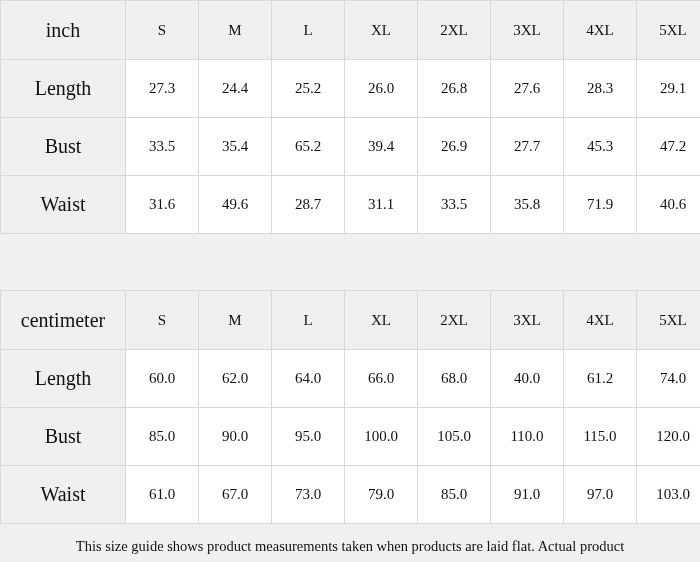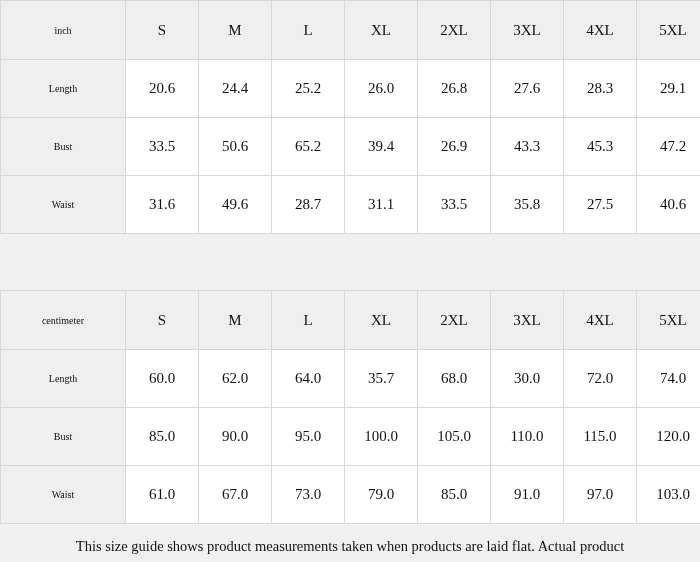--- a/index.html
+++ b/index.html
@@ -31,21 +31,21 @@
     vertical-align: middle;
     font-size: 15px;
     height: 57px;
     padding: 0;
     background: #ffffff;
   }
   
   table.size-table td.rowhead {
     background: #efefef;
     width: 124px;
-    font-size: 10px;
+    font-size: 20px;
   }
   table.size-table tr.header-row td {
     background: #efefef;
     height: 58px;
   }
   table.size-table tr.header-row td.rowhead {
     background: #efefef;
   }
   .spacer {
     width: 700px;
@@ -80,49 +80,49 @@
         <td class="col-size">M</td>
         <td class="col-size">L</td>
         <td class="col-size">XL</td>
         <td class="col-size">2XL</td>
         <td class="col-size">3XL</td>
         <td class="col-size">4XL</td>
         <td class="col-size">5XL</td>
       </tr>
       <tr>
         <td class="rowhead">Length</td>
-        <td>20.6</td>
+        <td>27.3</td>
         <td>24.4</td>
         <td>25.2</td>
         <td>26.0</td>
         <td>26.8</td>
         <td>27.6</td>
         <td>28.3</td>
         <td>29.1</td>
       </tr>
       <tr>
         <td class="rowhead">Bust</td>
         <td>33.5</td>
-        <td>50.6</td>
+        <td>35.4</td>
         <td>65.2</td>
         <td>39.4</td>
         <td>26.9</td>
-        <td>43.3</td>
+        <td>27.7</td>
         <td>45.3</td>
         <td>47.2</td>
       </tr>
       <tr>
         <td class="rowhead">Waist</td>
         <td>31.6</td>
         <td>49.6</td>
         <td>28.7</td>
         <td>31.1</td>
         <td>33.5</td>
         <td>35.8</td>
-        <td>27.5</td>
+        <td>71.9</td>
         <td>40.6</td>
       </tr>
     </tbody>
   </table>
 
   <div class="spacer"></div>
 
   <table class="size-table">
     <tbody>
       <tr class="header-row">
@@ -134,24 +134,24 @@
         <td class="col-size">2XL</td>
         <td class="col-size">3XL</td>
         <td class="col-size">4XL</td>
         <td class="col-size">5XL</td>
       </tr>
       <tr>
         <td class="rowhead">Length</td>
         <td>60.0</td>
         <td>62.0</td>
         <td>64.0</td>
-        <td>35.7</td>
+        <td>66.0</td>
         <td>68.0</td>
-        <td>30.0</td>
-        <td>72.0</td>
+        <td>40.0</td>
+        <td>61.2</td>
         <td>74.0</td>
       </tr>
       <tr>
         <td class="rowhead">Bust</td>
         <td>85.0</td>
         <td>90.0</td>
         <td>95.0</td>
         <td>100.0</td>
         <td>105.0</td>
         <td>110.0</td>

